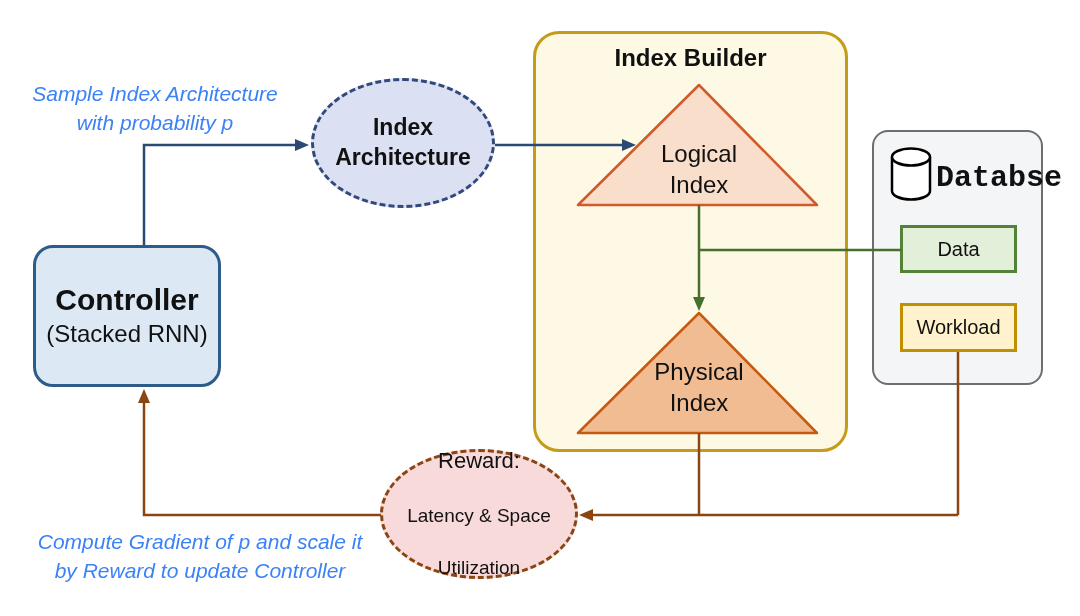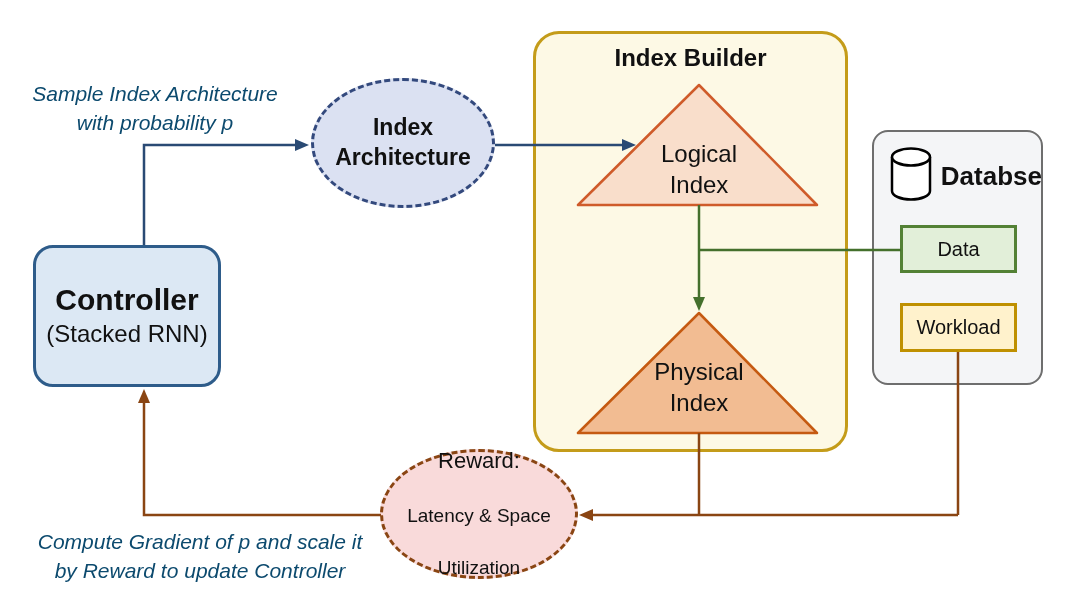--- a/index.html
+++ b/index.html
@@ -44,39 +44,39 @@
   .tri-physical{fill:var(--physical-fill);stroke:var(--physical-border);stroke-width:2.5;stroke-linejoin:round;}
   .tri-label{width:140px;font-size:24px;line-height:31px;}
   .logical-label{left:629px;top:138px;}
   .physical-label{left:629px;top:356px;}
   .materialization{left:538px;top:239px;width:158px;font-size:20px;font-style:italic;}
 
   .database{
     left:872px;top:130px;width:171px;height:255px;border-radius:16px;
     background:var(--db-fill);border:2.5px solid var(--db-border);
   }
-  .db-title{left:936px;top:161px;width:106px;font-size:26px;font-weight:bold;text-align:right;}
+  .db-title{left:936px;top:161px;width:106px;font-size:30px;font-weight:bold;text-align:right;font-family:Liberation Mono, monospace;}
   .data-box{
     left:900px;top:225px;width:117px;height:48px;
     background:var(--data-fill);border:3px solid var(--data-border);font-size:20px;
   }
   .workload-box{
     left:900px;top:303px;width:117px;height:49px;
     background:var(--workload-fill);border:3px solid var(--workload-border);font-size:20px;text-align:center;
   }
 
   .reward-ellipse{
     left:380px;top:449px;width:198px;height:130px;border-radius:50%;
     background:var(--reward-fill);border:3px dashed var(--reward-border);
     line-height:1.3;
   }
   .reward-ellipse .t1{font-size:22px;font-weight:normal;}
   .reward-ellipse .t2{font-size:19px;margin-top:28px;}
 
-  .annotation{font-style:italic;font-size:21px;line-height:1.38;color:#0c4a6e;}
+  .annotation{font-style:italic;font-size:21px;line-height:1.38;color:#3b82f6;}
   .annot-sample{left:20px;top:80px;width:270px;}
   .annot-gradient{left:25px;top:528px;width:350px;}
 </style>
 </head>
 <body>
 
 <div id="canvas">
 
   <div class="node controller">
     <div class="t1">Controller</div>

